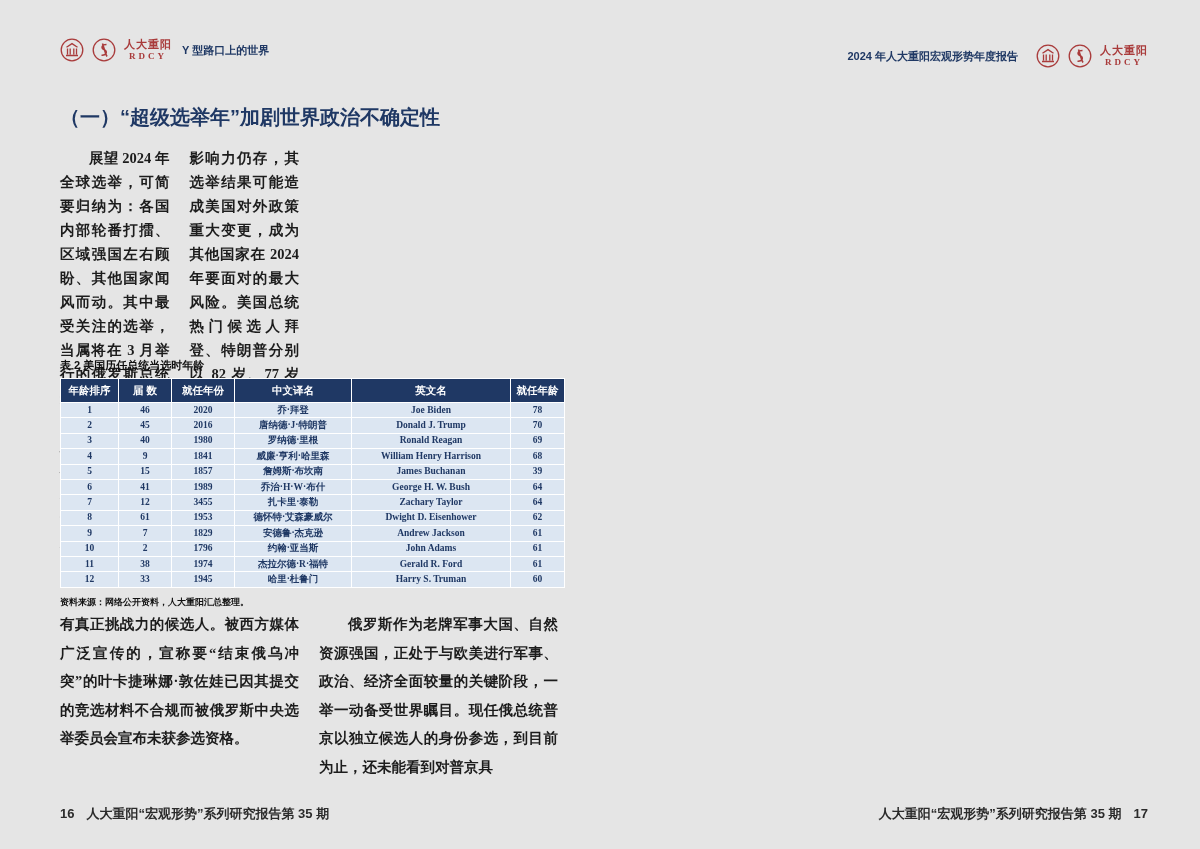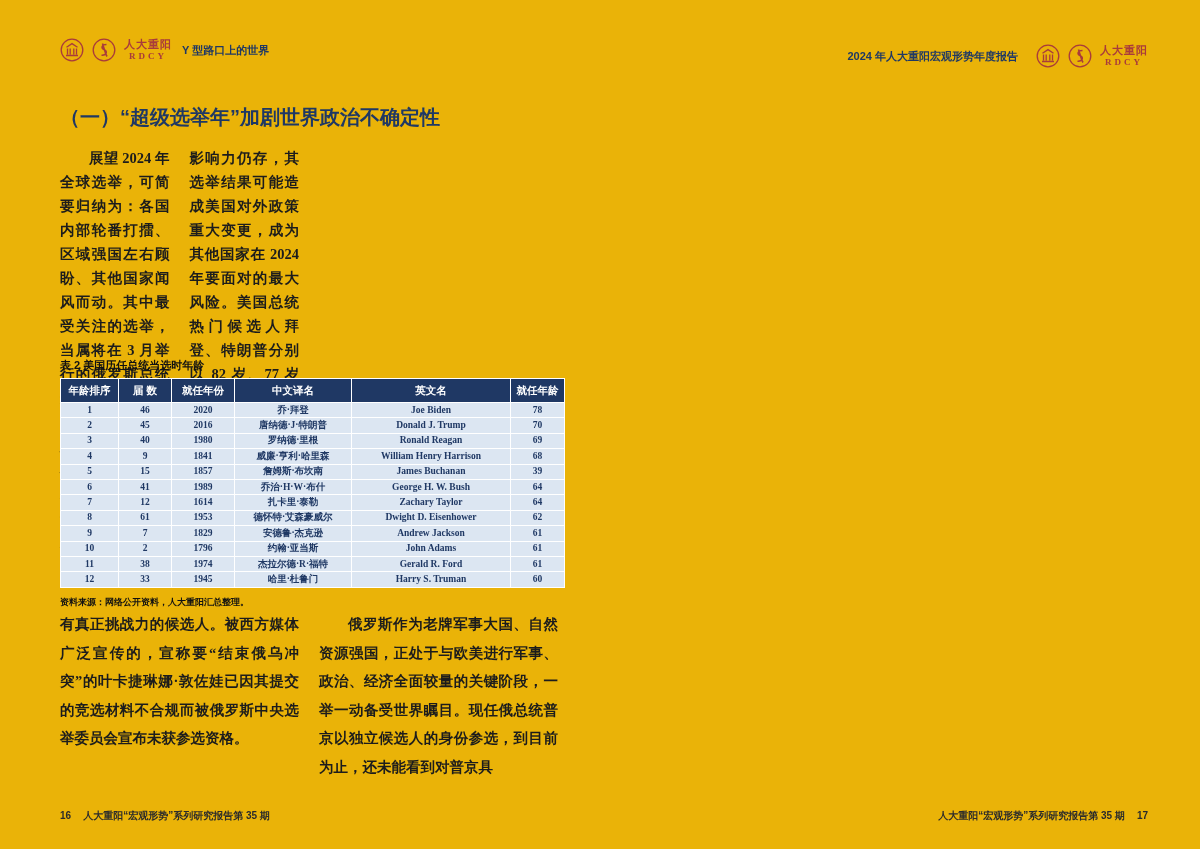--- a/index.html
+++ b/index.html
@@ -1,19 +1,19 @@
 <!DOCTYPE html>
 <html><head>
 <meta charset="utf-8">
 <style>
   * { margin:0; padding:0; box-sizing:border-box; }
   html,body { width:1200px; height:849px; background:#ffffff; overflow:hidden;
     font-family:"Liberation Serif","DejaVu Serif",serif; color:#1b1b1b; }
   .spread { display:flex; width:1200px; height:849px; }
-  .page { width:600px; height:849px; position:relative; background:#eab308; }
+  .page { width:600px; height:849px; position:relative; background:#e5e5e5; }
 
   
   .hdr { display:flex; align-items:center; gap:8px; }
   .hdr-left { position:absolute; top:38px; left:60px; }
   .hdr-right { position:absolute; top:44px; right:52px; justify-content:flex-end; }
   .seal { width:24px; height:24px; color:#a93b3b; flex:0 0 auto; }
   .seal svg { width:100%; height:100%; display:block; }
   .rdcy { display:flex; flex-direction:column; align-items:center; line-height:1; color:#a93b3b; }
   .rdcy .cn { font-size:11px; font-weight:bold; letter-spacing:1px; }
   .rdcy .en { font-size:9px; font-weight:bold; letter-spacing:3px; margin-top:2px;
@@ -50,21 +50,21 @@
 
   .t2-wrap { position:absolute; top:358px; left:60px; width:498px; }
   .t2-wrap table { width:498px; margin-top:5px; }
   .t2-wrap thead th { font-size:10.5px; height:23px; }
   .t2-wrap tbody td { font-size:9.5px; height:14.4px; line-height:11px; padding:0 2px; }
 
   .source-note { font-size:9px; font-weight:bold; color:#111; margin-top:8px;
     font-family:"Liberation Sans","DejaVu Sans",sans-serif; }
 
   
-  .page-footer { position:absolute; bottom:26px; font-size:10px; font-weight:bold;
+  .page-footer { position:absolute; bottom:26px; font-size:13px; font-weight:bold;
     color:#2b2b2b; font-family:"Liberation Sans","DejaVu Sans",sans-serif;
     display:flex; gap:12px; align-items:baseline; }
   .footer-left { left:60px; }
   .footer-right { right:52px; }
 </style>
 </head>
 <body>
 
 <div class="spread">
 
@@ -162,21 +162,21 @@
               <td>6</td>
               <td>41</td>
               <td>1989</td>
               <td>乔治·H·W·布什</td>
               <td>George H. W. Bush</td>
               <td>64</td>
             </tr>
             <tr>
               <td>7</td>
               <td>12</td>
-              <td>1614</td>
+              <td>3455</td>
               <td>扎卡里·泰勒</td>
               <td>Zachary Taylor</td>
               <td>64</td>
             </tr>
             <tr>
               <td>8</td>
               <td>61</td>
               <td>1953</td>
               <td>德怀特·艾森豪威尔</td>
               <td>Dwight D. Eisenhower</td>

